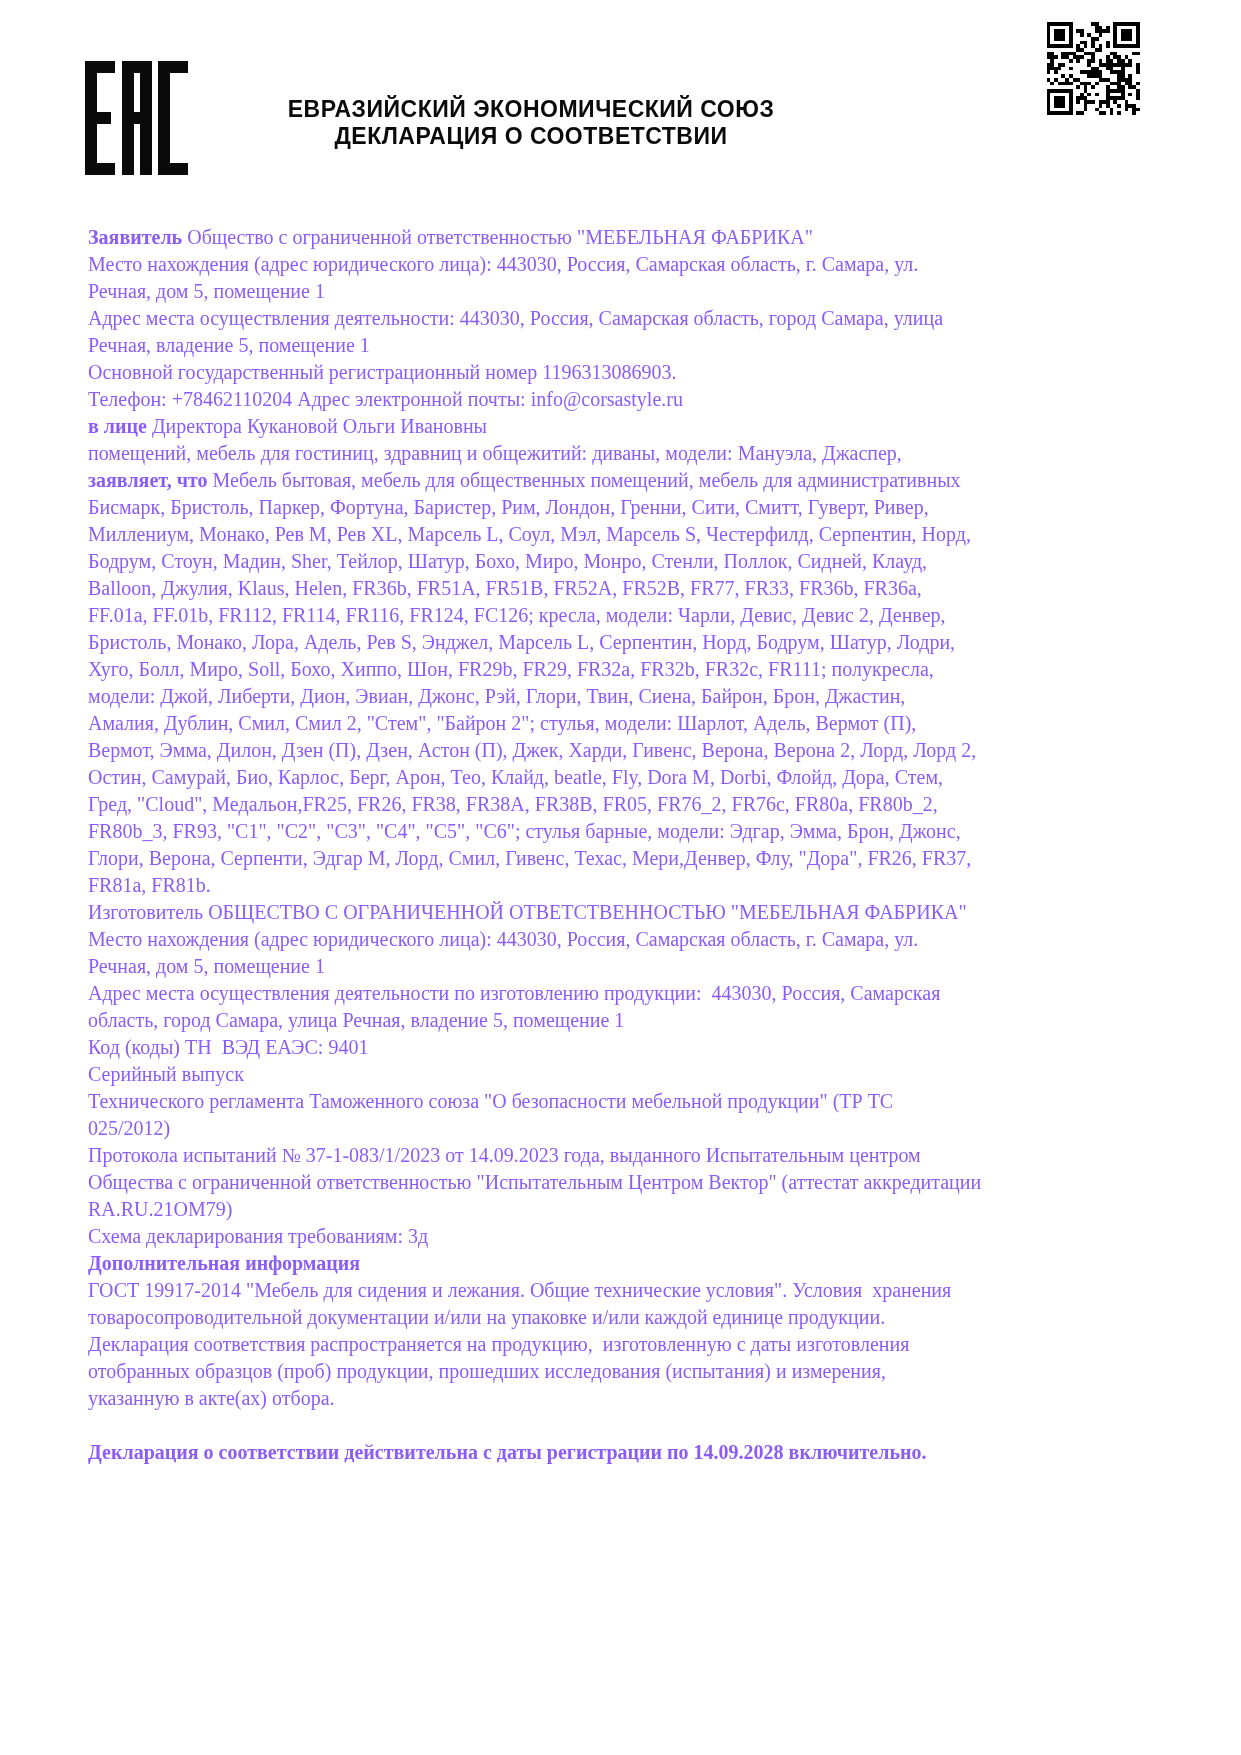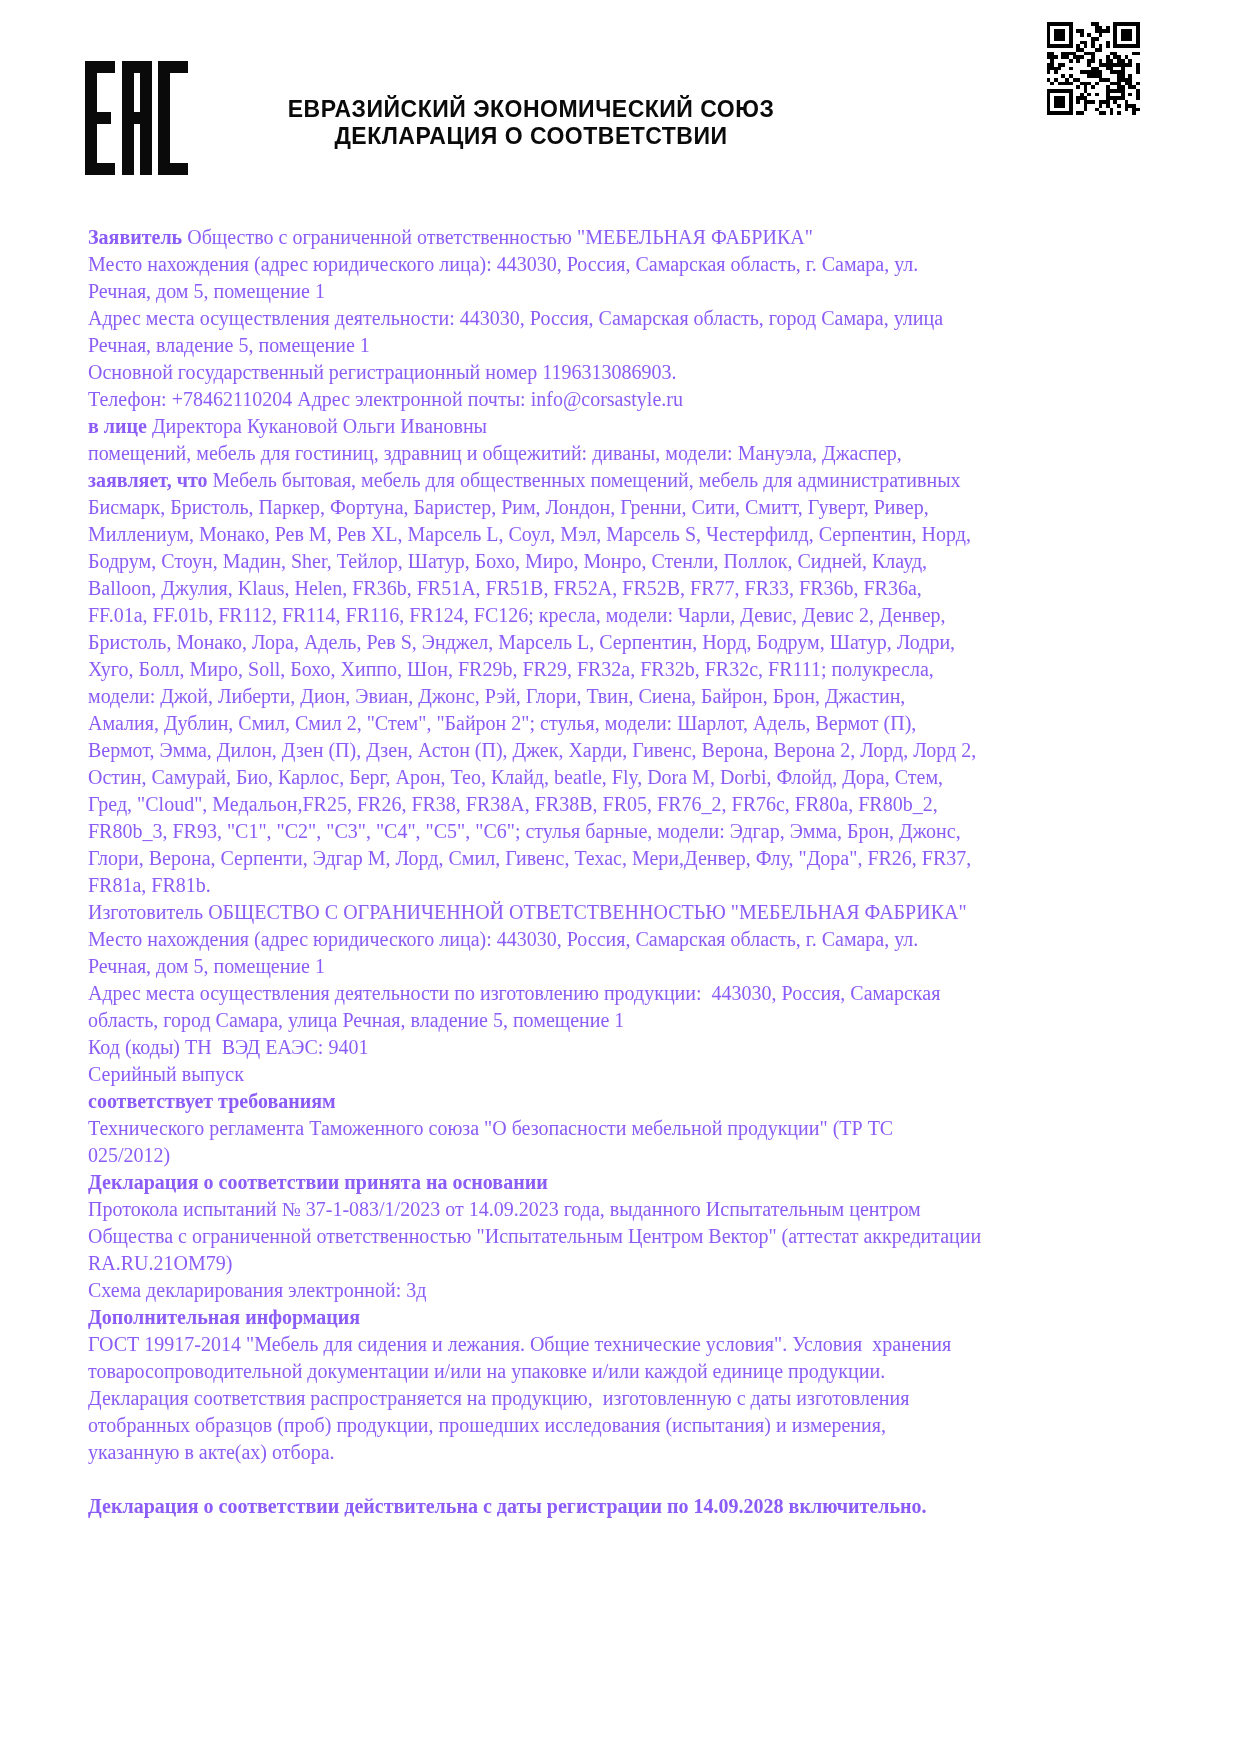--- a/index.html
+++ b/index.html
@@ -385,28 +385,26 @@
       <div class="line"><span class="run">FR80b_3, FR93, "C1", "C2", "C3", "C4", "C5", "C6"; стулья барные, модели: Эдгар, Эмма, Брон, Джонс,</span></div>
       <div class="line"><span class="run">Глори, Верона, Серпенти, Эдгар М, Лорд, Смил, Гивенс, Техас, Мери,Денвер, Флу, "Дора", FR26, FR37,</span></div>
       <div class="line"><span class="run">FR81a, FR81b.</span></div>
       <div class="line"><span class="run">Изготовитель ОБЩЕСТВО С ОГРАНИЧЕННОЙ ОТВЕТСТВЕННОСТЬЮ "МЕБЕЛЬНАЯ ФАБРИКА"</span></div>
       <div class="line"><span class="run">Место нахождения (адрес юридического лица): 443030, Россия, Самарская область, г. Самара, ул.</span></div>
       <div class="line"><span class="run">Речная, дом 5, помещение 1</span></div>
       <div class="line"><span class="run">Адрес места осуществления деятельности по изготовлению продукции:  443030, Россия, Самарская</span></div>
       <div class="line"><span class="run">область, город Самара, улица Речная, владение 5, помещение 1</span></div>
       <div class="line"><span class="run">Код (коды) ТН  ВЭД ЕАЭС: 9401</span></div>
       <div class="line"><span class="run">Серийный выпуск</span></div>
-      <div class="line"><span class="run bold">соответствует требованиям</span></div>
       <div class="line"><span class="run">Технического регламента Таможенного союза "О безопасности мебельной продукции" (ТР ТС</span></div>
       <div class="line"><span class="run">025/2012)</span></div>
-      <div class="line"><span class="run bold">Декларация о соответствии принята на основании</span></div>
       <div class="line"><span class="run">Протокола испытаний № 37-1-083/1/2023 от 14.09.2023 года, выданного Испытательным центром</span></div>
       <div class="line"><span class="run">Общества с ограниченной ответственностью "Испытательным Центром Вектор" (аттестат аккредитации</span></div>
       <div class="line"><span class="run">RA.RU.21ОМ79)</span></div>
-      <div class="line"><span class="run">Схема декларирования электронной: 3д</span></div>
+      <div class="line"><span class="run">Схема декларирования требованиям: 3д</span></div>
       <div class="line"><span class="run bold">Дополнительная информация</span></div>
       <div class="line"><span class="run">ГОСТ 19917-2014 "Мебель для сидения и лежания. Общие технические условия". Условия  хранения</span></div>
       <div class="line"><span class="run">товаросопроводительной документации и/или на упаковке и/или каждой единице продукции.</span></div>
       <div class="line"><span class="run">Декларация соответствия распространяется на продукцию,  изготовленную с даты изготовления</span></div>
       <div class="line"><span class="run">отобранных образцов (проб) продукции, прошедших исследования (испытания) и измерения,</span></div>
       <div class="line"><span class="run">указанную в акте(ах) отбора.</span></div>
       <div class="line spacer"></div>
       <div class="line"><span class="run bold">Декларация о соответствии действительна с даты регистрации по 14.09.2028 включительно.</span></div>
     </div>
 

